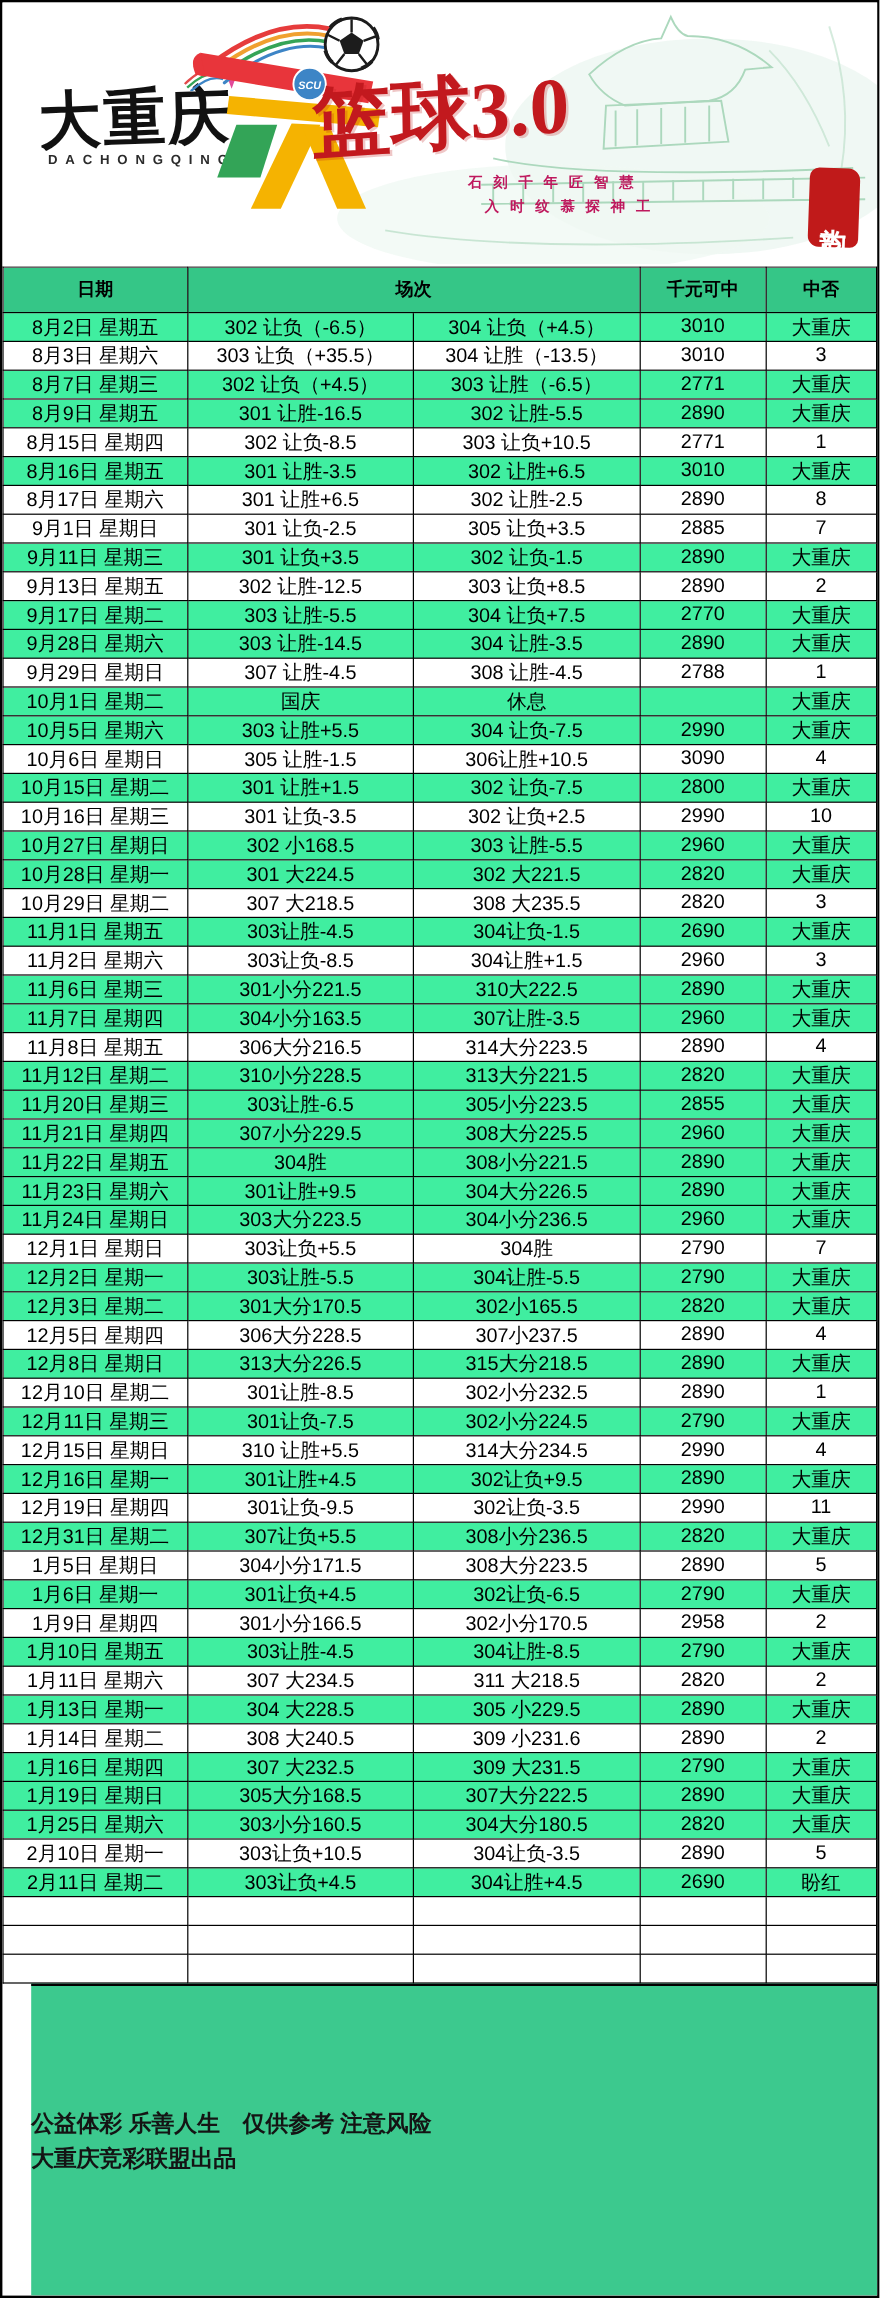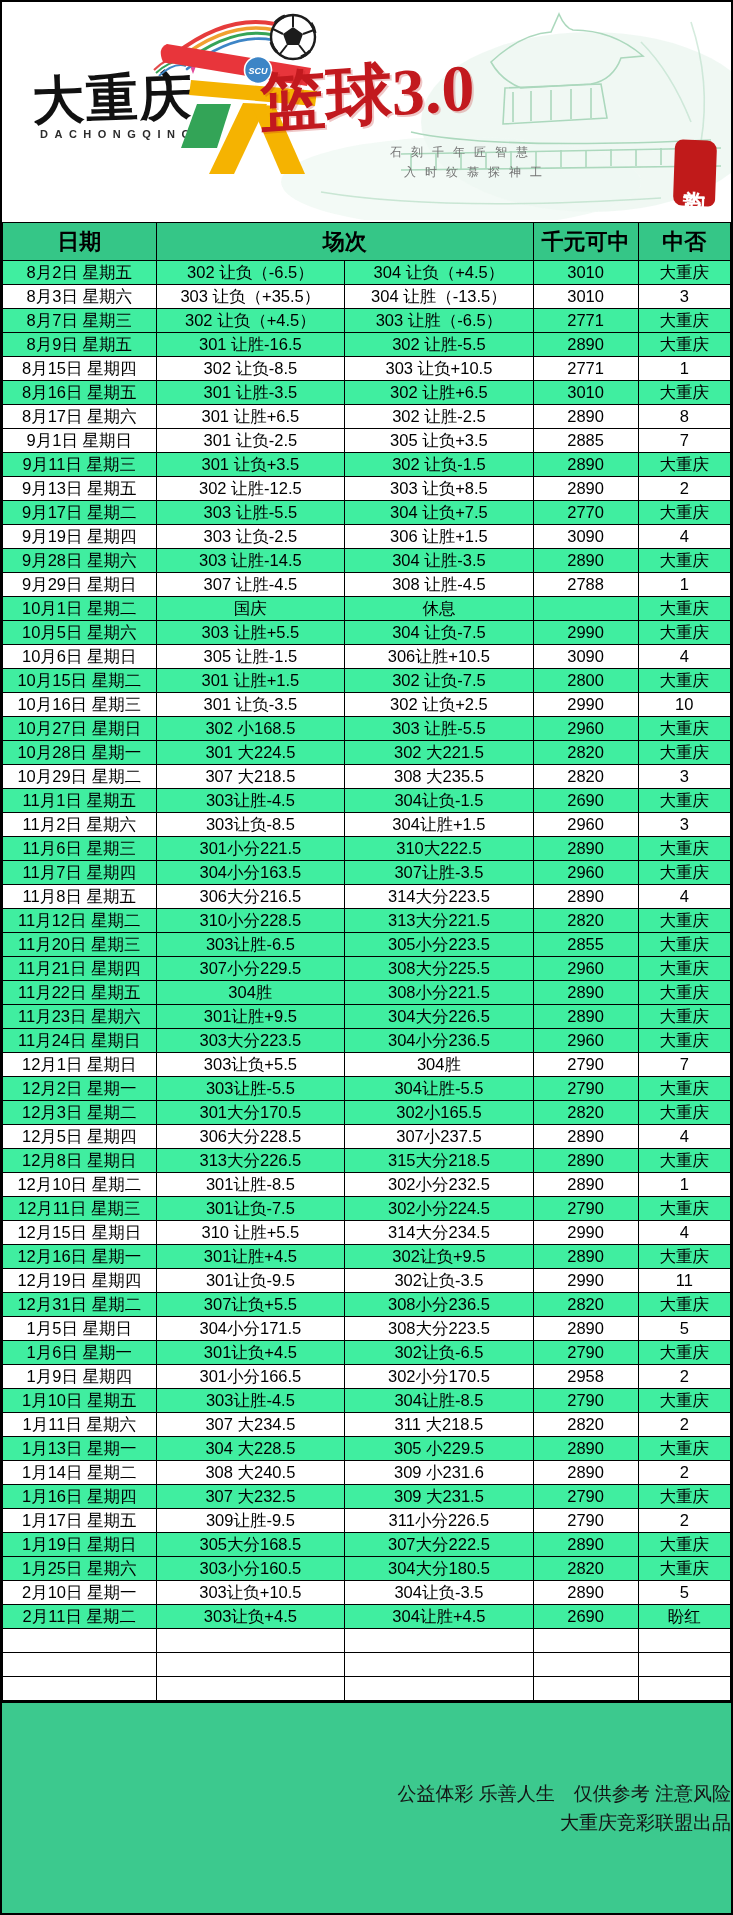--- a/index.html
+++ b/index.html
@@ -19,43 +19,43 @@
     position:absolute;left:38px;top:126px;font-size:11px;color:#2b2b2b;letter-spacing:6.5px;font-weight:bold;
   }
   .sparkle{position:absolute;left:150px;top:48px;}
   .emblem{position:absolute;left:115px;top:6px;}
   .title{
     position:absolute;left:258px;top:48px;font-family:"Liberation Serif","DejaVu Serif",serif;
     font-size:66px;font-weight:bold;color:var(--title-red);transform:rotate(-4deg) skewX(-3deg);
     text-shadow:2px 2px 0 rgba(190,30,30,.25);white-space:nowrap;
   }
   .slogan{position:absolute;left:388px;top:140px;font-family:"Liberation Serif","DejaVu Serif",serif;
-    font-size:12px;color:#737373;letter-spacing:9px;line-height:20px;font-weight:normal;}
+    font-size:12px;color:#be185d;letter-spacing:9px;line-height:20px;font-weight:bold;}
   .slogan .s2{padding-left:14px;}
   .seal{
     position:absolute;left:672px;top:138px;width:42px;height:66px;background:var(--seal-red);
     border-radius:8px 10px 7px 9px;transform:rotate(2deg);color:#fff;
     writing-mode:vertical-rl;text-orientation:upright;font-weight:bold;font-size:22px;
     display:flex;align-items:center;justify-content:center;line-height:1;
     font-family:"Liberation Serif","DejaVu Serif",serif;
   }
   
   table{width:100%;border-collapse:collapse;table-layout:fixed;flex:0 0 auto;}
   th,td{
     border:1px solid #000;text-align:center;vertical-align:middle;padding:0;
     white-space:nowrap;overflow:hidden;color:#000;
   }
-  thead th{height:37px;font-size:22px;font-weight:bold;background:var(--header-green);}
+  thead th{height:37px;font-size:15px;font-weight:bold;background:var(--header-green);}
   tbody td{height:23px;font-size:16.5px;font-weight:500;background:#fff;}
   tr.g td{background:var(--row-green);}
   
   .footer{
     flex:1 1 auto;background:var(--footer-green);border-top:2px solid #000;
-    display:flex;flex-direction:column;align-items:flex-end;justify-content:center;gap:3px;
-    font-size:19px;color:#141414;font-weight:400;
+    display:flex;flex-direction:column;align-items:flex-start;justify-content:center;gap:3px;
+    font-size:19px;color:#141414;font-weight:700;margin-left:24px;
   }
 </style>
 </head>
 <body>
 
 <div class="page">
 
   <div class="banner">
 
     <svg class="sketch" width="470" height="218" viewBox="0 0 470 218">
@@ -208,27 +208,20 @@
           <td>2890</td>
           <td>2</td>
         </tr>
         <tr class="g">
           <td>9月17日 星期二</td>
           <td>303 让胜-5.5</td>
           <td>304 让负+7.5</td>
           <td>2770</td>
           <td>大重庆</td>
         </tr>
-        <tr>
-          <td>9月19日 星期四</td>
-          <td>303 让负-2.5</td>
-          <td>306 让胜+1.5</td>
-          <td>3090</td>
-          <td>4</td>
-        </tr>
         <tr class="g">
           <td>9月28日 星期六</td>
           <td>303 让胜-14.5</td>
           <td>304 让胜-3.5</td>
           <td>2890</td>
           <td>大重庆</td>
         </tr>
         <tr>
           <td>9月29日 星期日</td>
           <td>307 让胜-4.5</td>
@@ -495,27 +488,20 @@
           <td>2890</td>
           <td>2</td>
         </tr>
         <tr class="g">
           <td>1月16日 星期四</td>
           <td>307 大232.5</td>
           <td>309 大231.5</td>
           <td>2790</td>
           <td>大重庆</td>
         </tr>
-        <tr>
-          <td>1月17日 星期五</td>
-          <td>309让胜-9.5</td>
-          <td>311小分226.5</td>
-          <td>2790</td>
-          <td>2</td>
-        </tr>
         <tr class="g">
           <td>1月19日 星期日</td>
           <td>305大分168.5</td>
           <td>307大分222.5</td>
           <td>2890</td>
           <td>大重庆</td>
         </tr>
         <tr class="g">
           <td>1月25日 星期六</td>
           <td>303小分160.5</td>

